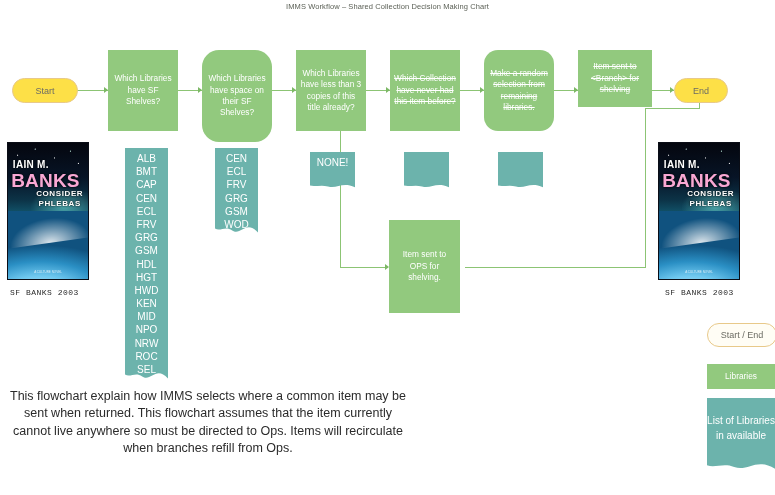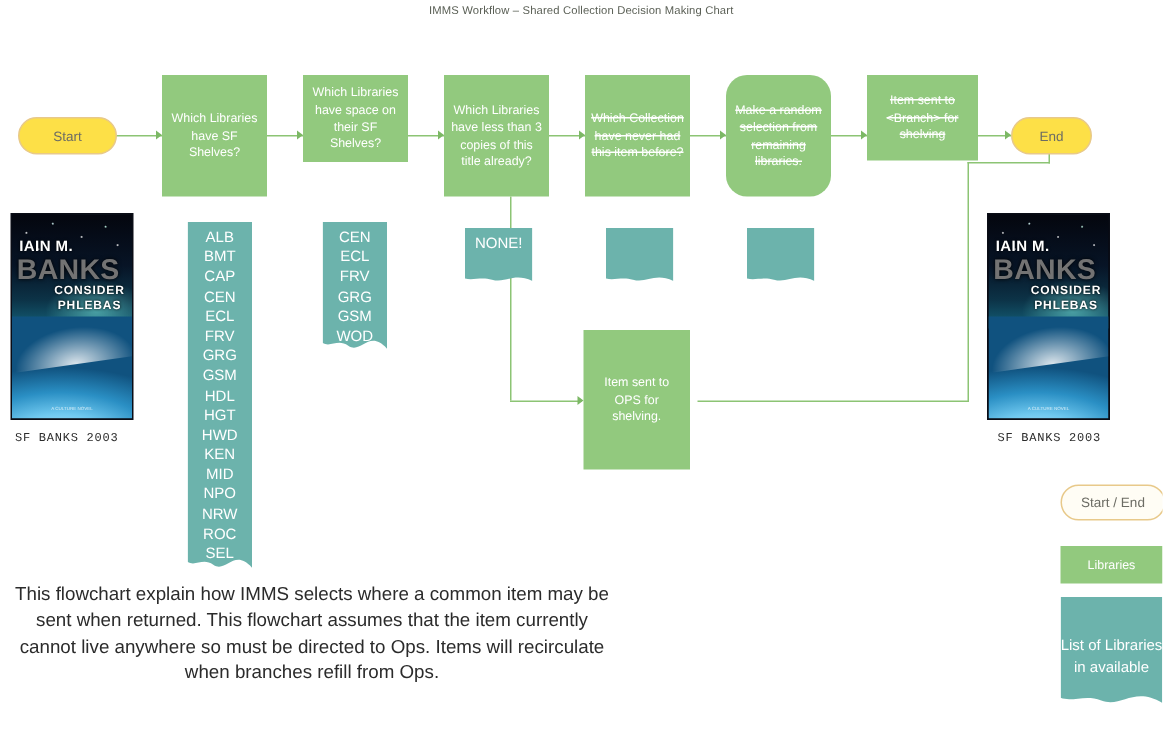--- a/index.html
+++ b/index.html
@@ -83,21 +83,21 @@
       radial-gradient(1px 1px at 58% 22%, #fff, transparent),
       radial-gradient(1px 1px at 78% 12%, #cfe, transparent),
       radial-gradient(1px 1px at 88% 30%, #fff, transparent),
       radial-gradient(1px 1px at 22% 34%, #fff, transparent);
   }
   .cover .author{
     position:absolute;left:6%;top:12%;color:#fff;font-weight:bold;
     letter-spacing:.3px;text-shadow:0 0 2px #000;
   }
   .cover .btitle{
-    position:absolute;left:4%;top:20%;color:#737373;font-weight:bold;
+    position:absolute;left:4%;top:20%;color:#f9a8d4;font-weight:bold;
     letter-spacing:.2px;text-shadow:0 0 3px #000;
   }
   .cover .sub{
     position:absolute;right:6%;top:34%;color:#fff;font-weight:bold;
     letter-spacing:.6px;text-align:center;line-height:1.25;text-shadow:0 0 2px #000;
   }
   .cover .pub{
     position:absolute;left:0;bottom:4%;width:100%;text-align:center;
     color:rgba(255,255,255,.75);
   }
@@ -158,21 +158,21 @@
   <div class="arrow up" style="left:696.5px;top:96px;"></div>
 
   <div class="term" style="left:12px;top:78px;width:64px;height:23px;">
     <span>Start</span>
   </div>
 
   <div class="qbox" style="left:108px;top:50px;width:70px;height:81px;">
     <span>Which Libraries have SF Shelves?</span>
   </div>
 
-  <div class="qbox" style="left:202px;top:50px;width:70px;height:58px;">
+  <div class="qbox" style="left:202px;top:50px;width:70px;height:92px;border-radius:17px;">
     <span>Which Libraries have space on their SF Shelves?</span>
   </div>
 
   <div class="qbox" style="left:296px;top:50px;width:70px;height:81px;">
     <span>Which Libraries have less than 3 copies of this title already?</span>
   </div>
 
   <div class="qbox strike" style="left:390px;top:50px;width:70px;height:81px;">
     <span>Which Collection have never had this item before?</span>
   </div>
@@ -271,16 +271,16 @@
 
   <div class="lgnd-term" style="left:707px;top:323px;width:68px;height:22px;">
     <span>Start / End</span>
   </div>
 
   <div class="qbox" style="left:707px;top:364px;width:68px;height:25px;">
     <span>Libraries</span>
   </div>
 
   <div class="doc" style="left: 707px; top: 398px; width: 68px; height: 72px; clip-path: path(&quot;M 0 0 L 68 0 L 68 70.704 C 48.96 59.04 40.8 74.16 27.2 68.976 C 16.32 64.656 8.16 70.272 0 67.248 Z&quot;);">
-    <div class="docbody" style="padding-top:26px;line-height:1.45;">List of Libraries in available</div>
+    <div class="docbody" style="padding-top:16px;line-height:1.45;">List of Libraries in available</div>
   </div>
 
 </div>
 
 </body></html>

